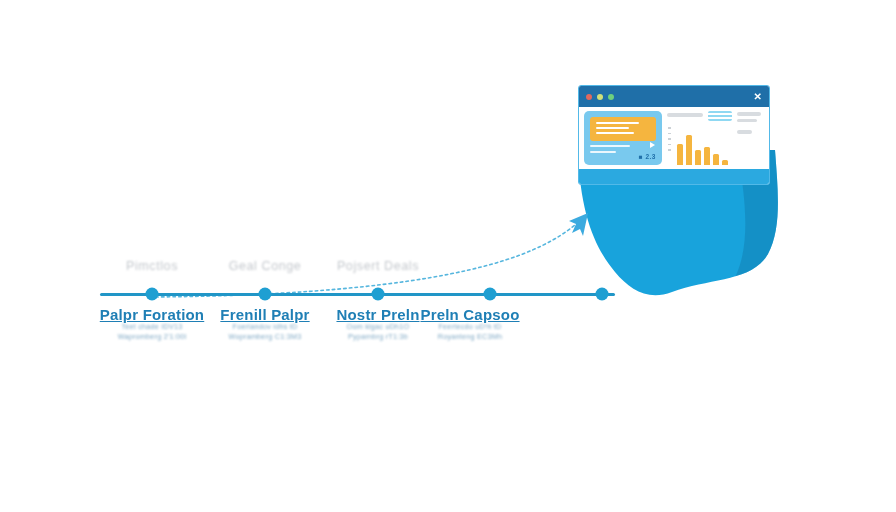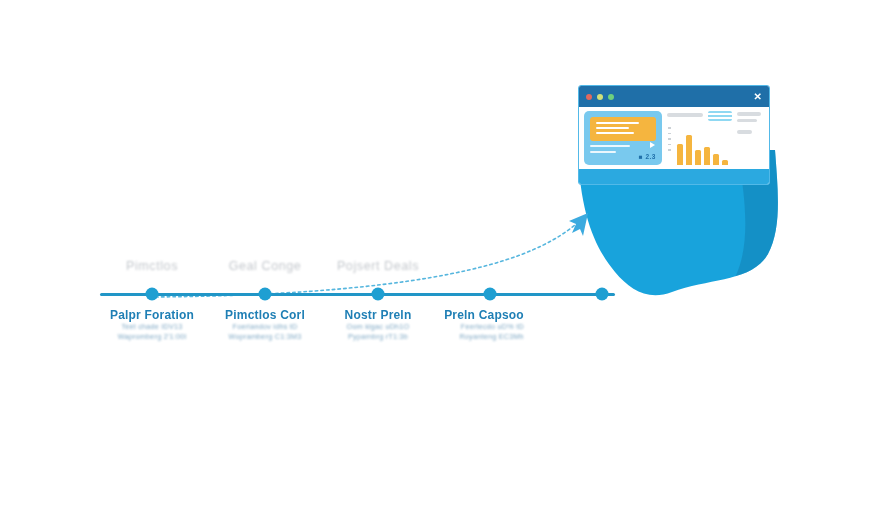--- a/index.html
+++ b/index.html
@@ -63,25 +63,26 @@
   }
 
   .tl-block {
     position: absolute;
     transform: translateX(-50%);
     top: 308px;
     text-align: center;
     white-space: nowrap;
   }
   .tl-title {
-    font-size: 12px;
+    font-size: 15px;
     font-weight: bold;
     color: #1F7FB5;
     letter-spacing: .2px;
     line-height: 14px;
+    text-decoration: underline;
   }
   .tl-sub {
     font-size: 7.2px;
     color: #7FA8C4;
     line-height: 10px;
     letter-spacing: .25px;
   }
 
   
   #growth-arrow {
@@ -311,32 +312,32 @@
       <div class="tl-toplabel blurry-sm" style="left: 265px;">Geal Conge</div>
       <div class="tl-toplabel blurry-sm" style="left: 378px;">Pojsert Deals</div>
       <div class="tl-node" style="left: 152px; background: rgb(31, 159, 210);"></div>
       <div class="tl-block" style="left: 152px;">
         <div class="tl-title blurry-md">Palpr Foration</div>
         <div class="tl-sub blurry-lg">Teet chade  IDV13</div>
         <div class="tl-sub blurry-lg">Wapromberg 2'1:00l</div>
       </div>
       <div class="tl-node" style="left: 265px; background: rgb(31, 159, 210);"></div>
       <div class="tl-block" style="left: 265px;">
-        <div class="tl-title blurry-md">Pimctlos Corl</div>
+        <div class="tl-title blurry-md">Frenill Palpr</div>
         <div class="tl-sub blurry-lg">Foerlandov idhs tD</div>
         <div class="tl-sub blurry-lg">Wopramberg  C1:3M3</div>
       </div>
       <div class="tl-node" style="left: 378px; background: rgb(31, 159, 210);"></div>
       <div class="tl-block" style="left: 378px;">
         <div class="tl-title blurry-md">Nostr Preln</div>
         <div class="tl-sub blurry-lg">Oom klgac uDh1O</div>
         <div class="tl-sub blurry-lg">Pyparnbrg  rT1:3b</div>
       </div>
       <div class="tl-node" style="left: 490px; background: rgb(31, 159, 210);"></div>
-      <div class="tl-block" style="left: 484px; text-align: right;">
+      <div class="tl-block" style="left: 470px;">
         <div class="tl-title blurry-md">Preln Capsoo</div>
         <div class="tl-sub blurry-lg">Feertecdo  uD% tD</div>
         <div class="tl-sub blurry-lg">Royanteng  EC3Mh</div>
       </div>
       <div class="tl-node" style="left: 602px; background: rgb(31, 159, 210);"></div>
     </div>
 
 </div>
 
 </body></html>

